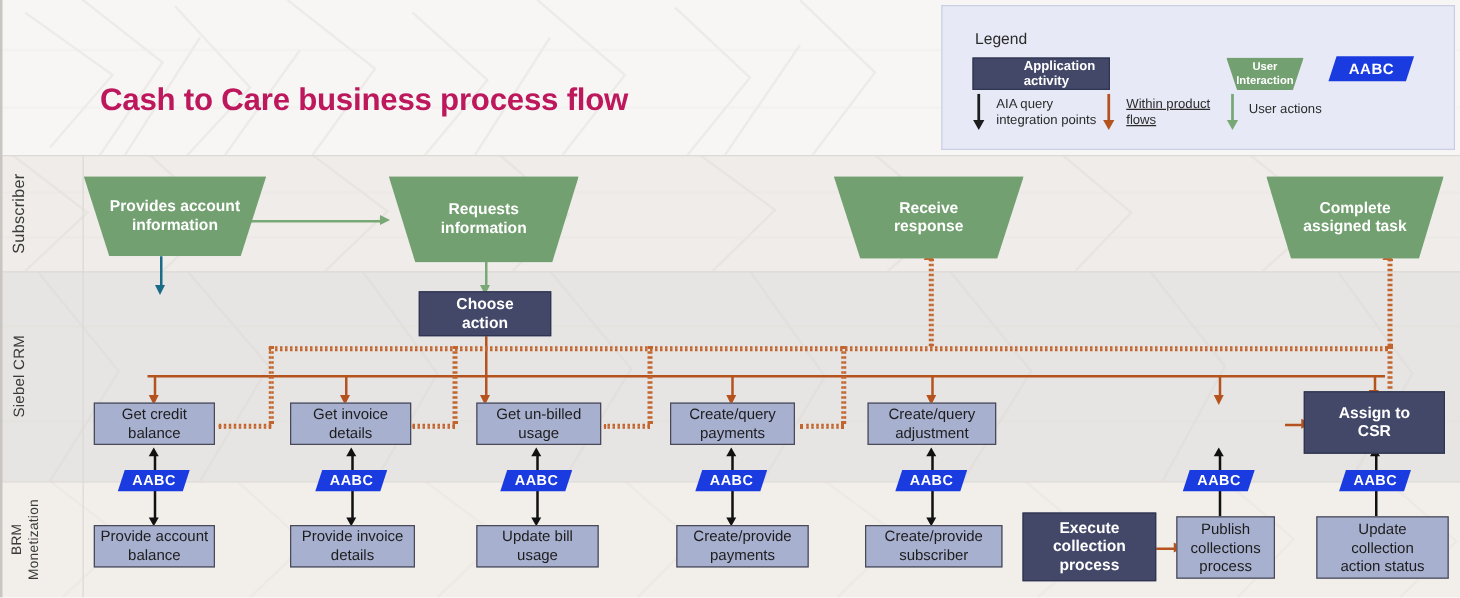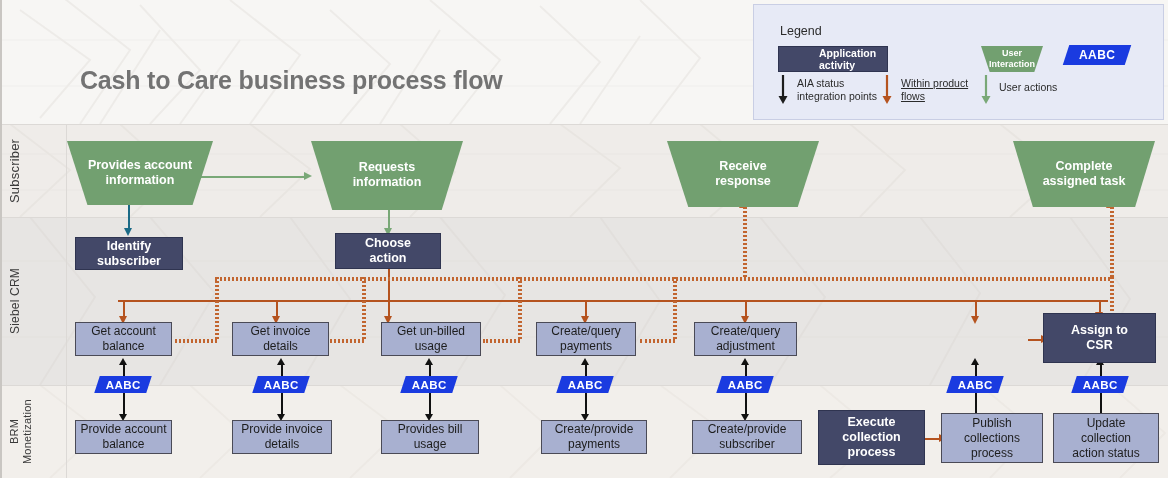--- a/index.html
+++ b/index.html
@@ -63,21 +63,21 @@
   .dot   { border-style:dotted !important; border-width:2.5px !important; }
 
   .arrowhead { position:absolute; width:0; height:0; }
   .ah-down { border-left:4.5px solid transparent; border-right:4.5px solid transparent; }
   .ah-up   { border-left:4.5px solid transparent; border-right:4.5px solid transparent; }
   .ah-right{ border-top:4.5px solid transparent; border-bottom:4.5px solid transparent; }
 
   
   #title {
     position:absolute; left:80px; top:66px;
-    font-size:25px; font-weight:bold; color:#737373; letter-spacing:-.2px;
+    font-size:25px; font-weight:bold; color:#be185d; letter-spacing:-.2px;
   }
 
   
   #legend {
     position:absolute; left:753px; top:4px; width:411px; height:116px;
     background:#e7eaf6; border:1px solid #c9cee4;
   }
   #legend-title { position:absolute; left:26px; top:19px; font-size:12.5px; color:#2b2b2b; }
   .lg-act {
     position:absolute; background:#434868; color:#fff; border:1px solid #2f3450;
@@ -201,21 +201,21 @@
     <div id="legend-title">Legend</div>
 
     <div class="lg-act" style="left:24px; top:41px; width:110px; height:26px;padding-left:40px;">
       <span>Application activity</span>
     </div>
     <svg style="position:absolute;left:24px;top:70px;" width="14" height="30">
       <line x1="5" y1="0" x2="5" y2="22" stroke="#1d1d1d" stroke-width="2.2"></line>
       <polygon points="0.5,21 9.5,21 5,29" fill="#1d1d1d"></polygon>
     </svg>
     <div class="lg-cap" style="left:43px; top:72px;">
-      <span>AIA status</span><br>
+      <span>AIA query</span><br>
       <span>integration points</span>
     </div>
 
     <svg style="position:absolute;left:128px;top:70px;" width="14" height="30">
       <line x1="5" y1="0" x2="5" y2="22" stroke="#b5531f" stroke-width="2.2"></line>
       <polygon points="0.5,21 9.5,21 5,29" fill="#b5531f"></polygon>
     </svg>
     <div class="lg-cap" style="left:147px; top:72px;text-decoration:underline;">
       <span>Within product</span><br>
       <span>flows</span>
@@ -349,32 +349,29 @@
   <div class="trapezoid" style="left:311px; top:141px; width:152px; height:69px;">
     <span><span>Requests</span><br><span>information</span></span>
   </div>
   <div class="trapezoid" style="left:667px; top:141px; width:152px; height:66px;">
     <span><span>Receive</span><br><span>response</span></span>
   </div>
   <div class="trapezoid" style="left:1013px; top:141px; width:142px; height:66px;">
     <span><span>Complete</span><br><span>assigned task</span></span>
   </div>
 
-  <div class="act" style="left:75px; top:237px; width:108px; height:33px;">
-    <div><span>Identify</span><br><span>subscriber</span></div>
-  </div>
   <div class="act" style="left:335px; top:233px; width:106px; height:36px;">
     <div><span>Choose</span><br><span>action</span></div>
   </div>
   <div class="act" style="left:1043px; top:313px; width:113px; height:50px;">
     <div><span>Assign to</span><br><span>CSR</span></div>
   </div>
 
   <div class="api" style="left:75px; top:322px; width:97px; height:34px;">
-    <div><span>Get account</span><br><span>balance</span></div>
+    <div><span>Get credit</span><br><span>balance</span></div>
   </div>
   <div class="api" style="left:232px; top:322px; width:97px; height:34px;">
     <div><span>Get invoice</span><br><span>details</span></div>
   </div>
   <div class="api" style="left:381px; top:322px; width:100px; height:34px;">
     <div><span>Get un-billed</span><br><span>usage</span></div>
   </div>
   <div class="api" style="left:536px; top:322px; width:100px; height:34px;">
     <div><span>Create/query</span><br><span>payments</span></div>
   </div>
@@ -404,31 +401,31 @@
       <span>AABC</span>
     </div>
 
   <div class="api" style="left:75px; top:420px; width:97px; height:34px;">
     <div><span>Provide account</span><br><span>balance</span></div>
   </div>
   <div class="api" style="left:232px; top:420px; width:100px; height:34px;">
     <div><span>Provide invoice</span><br><span>details</span></div>
   </div>
   <div class="api" style="left:381px; top:420px; width:98px; height:34px;">
-    <div><span>Provides bill</span><br><span>usage</span></div>
+    <div><span>Update bill</span><br><span>usage</span></div>
   </div>
   <div class="api" style="left:541px; top:420px; width:106px; height:34px;">
     <div><span>Create/provide</span><br><span>payments</span></div>
   </div>
   <div class="api" style="left:692px; top:420px; width:110px; height:34px;">
     <div><span>Create/provide</span><br><span>subscriber</span></div>
   </div>
   <div class="act" style="left:818px; top:410px; width:107px; height:55px;">
     <div><span>Execute</span><br><span>collection</span><br><span>process</span></div>
   </div>
-  <div class="api" style="left:941px; top:413px; width:102px; height:50px;">
+  <div class="api" style="left:941px; top:413px; width:79px; height:50px;">
     <div><span>Publish</span><br><span>collections</span><br><span>process</span></div>
   </div>
   <div class="api" style="left:1053px; top:413px; width:106px; height:50px;">
     <div><span>Update</span><br><span>collection</span><br><span>action status</span></div>
   </div>
 
 </div>
 
 </body></html>

